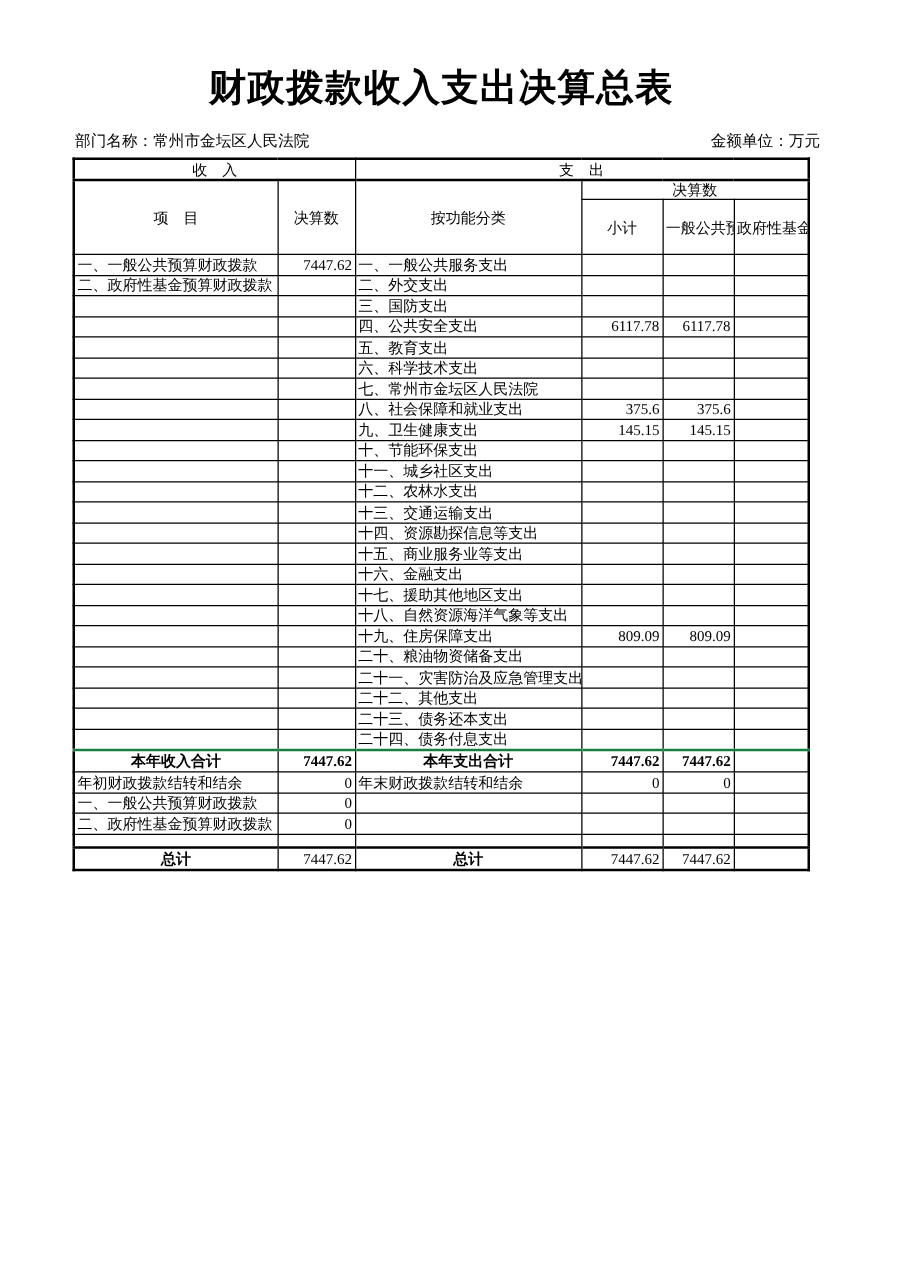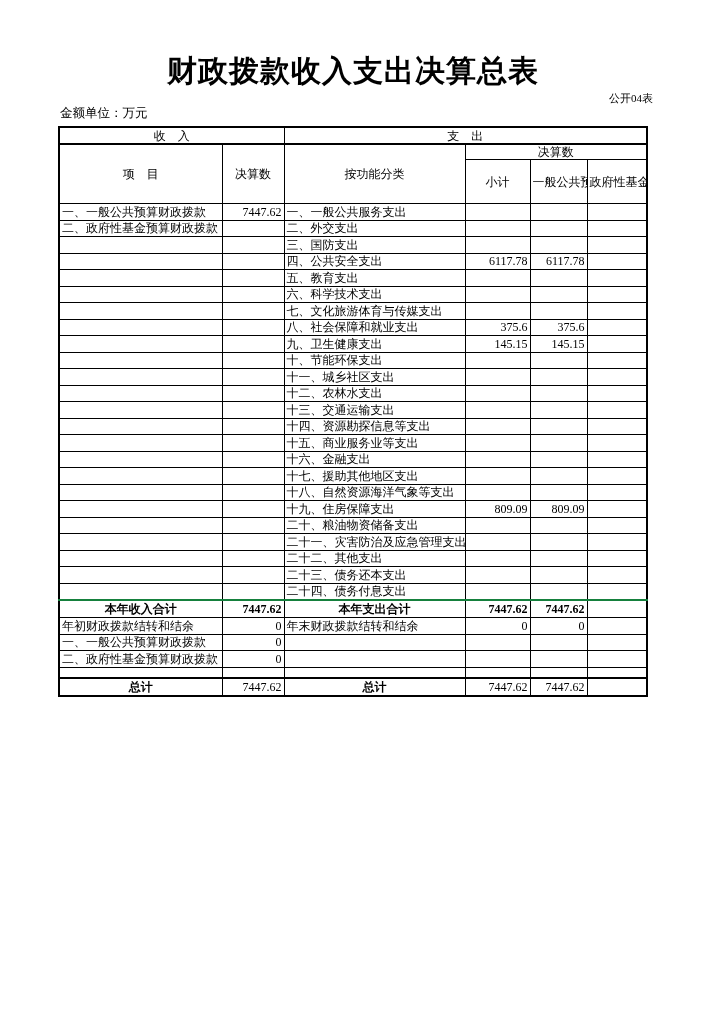--- a/index.html
+++ b/index.html
@@ -66,23 +66,23 @@
   tr.r-total td.ca,tr.r-total td.cc,
   tr.r-grand td.ca,tr.r-grand td.cc{text-align:center;font-weight:bold;}
 </style>
 </head>
 <body>
 
 <div class="page">
 
   <div class="title">财政拨款收入支出决算总表</div>
 
-  <div class="form-no">公开04表</div>
 
   <div class="meta-row">
+    <span>部门名称：常州市金坛区人民法院</span>
     <span>金额单位：万元</span>
   </div>
 
   <table class="fiscal">
     <colgroup>
       <col style="width:163px">
       <col style="width:62px">
       <col style="width:181px">
       <col style="width:65px">
       <col style="width:57px">
@@ -150,21 +150,21 @@
           <td class="ca"></td>
           <td class="cb num"></td>
           <td class="cc">六、科学技术支出</td>
           <td class="cd num"></td>
           <td class="ce num"></td>
           <td class="cf num"></td>
         </tr>
         <tr class="r-data">
           <td class="ca"></td>
           <td class="cb num"></td>
-          <td class="cc">七、文化旅游体育与传媒支出</td>
+          <td class="cc">七、常州市金坛区人民法院</td>
           <td class="cd num"></td>
           <td class="ce num"></td>
           <td class="cf num"></td>
         </tr>
         <tr class="r-data">
           <td class="ca"></td>
           <td class="cb num"></td>
           <td class="cc">八、社会保障和就业支出</td>
           <td class="cd num">375.6</td>
           <td class="ce num">375.6</td>

